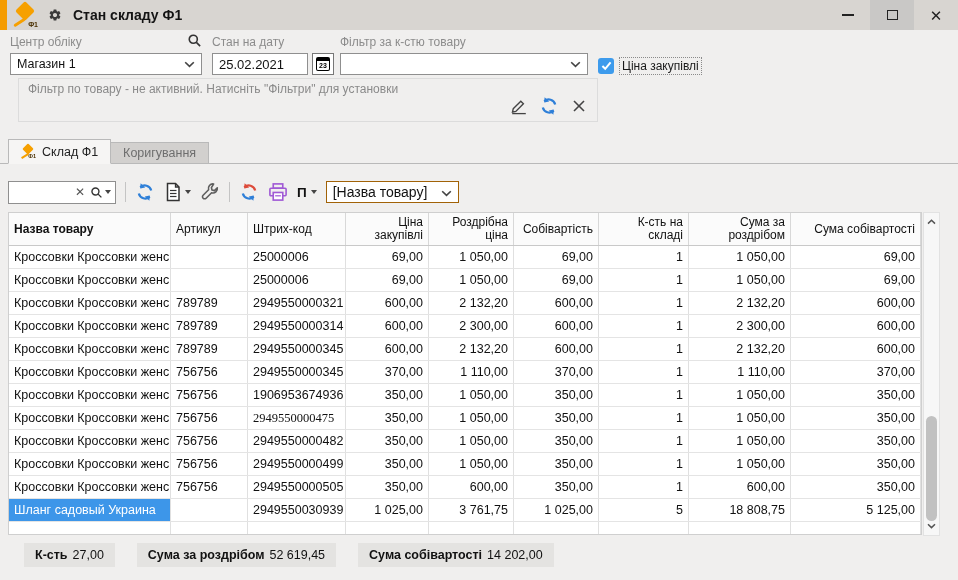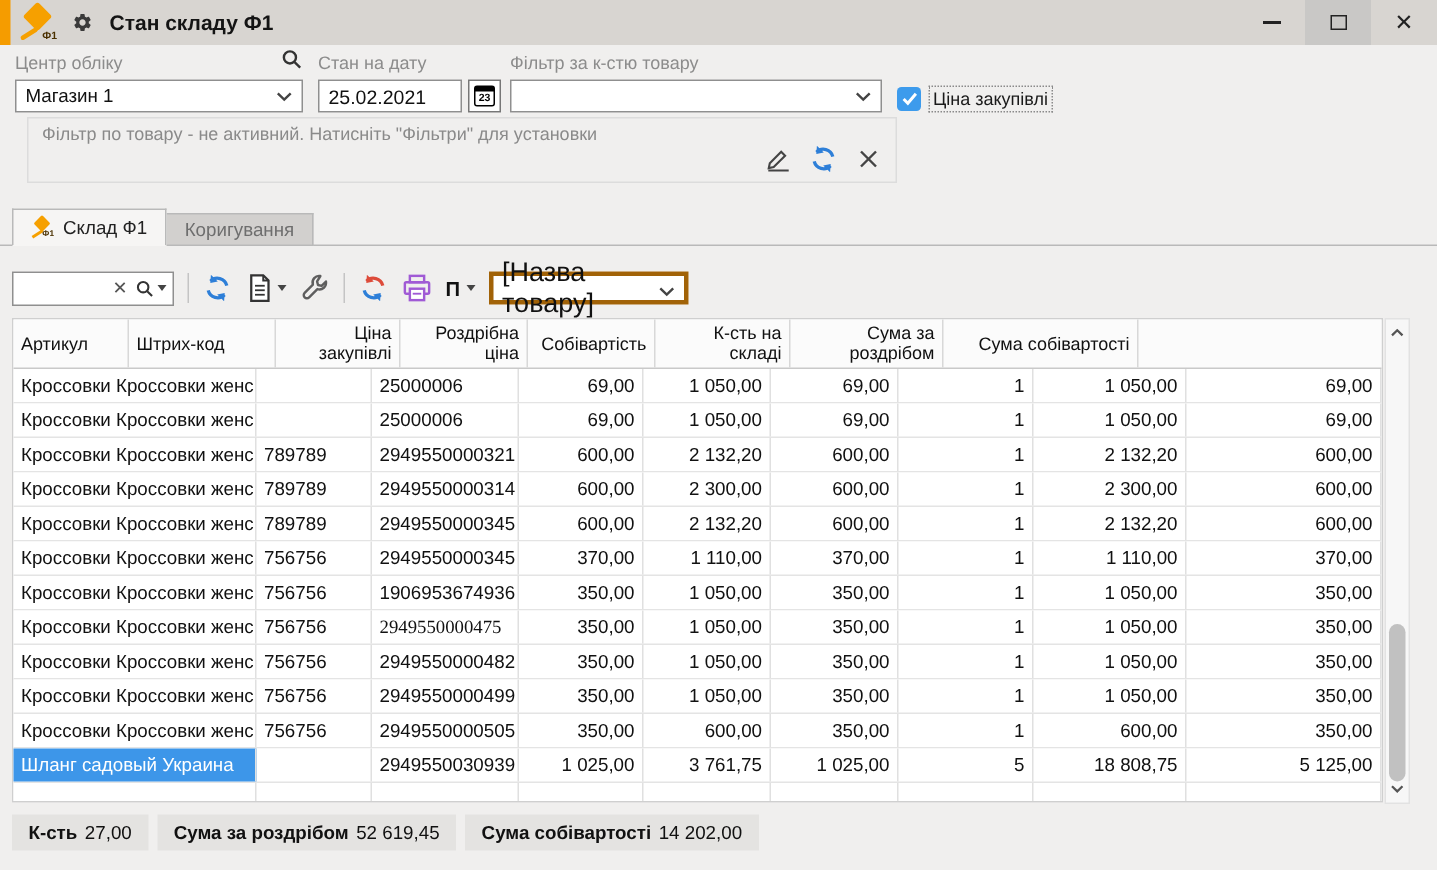--- a/index.html
+++ b/index.html
@@ -60,21 +60,21 @@
   .minidiamond .t { position:absolute; right:0; bottom:0; font-size:5.5px; font-weight:bold; color:#4a3000; }
 
   
   .toolbar { position:absolute; top:178px; left:8px; height:28px; display:flex; align-items:center; gap:9px; }
   .searchbox { width:108px; height:23px; border:1px solid #8f8f8f; background:#fff; display:flex; align-items:center; padding:0 4px; }
   .searchbox .sval { flex:1; font-size:12.5px; color:#111; }
   .sb-x { font-size:12px; color:#555; margin-right:5px; }
   .tsep { width:1px; height:20px; background:#c4c4c4; }
   .ddarrow { width:0; height:0; border-left:3.5px solid transparent; border-right:3.5px solid transparent; border-top:4px solid #444; }
   .p-label { font-size:13.5px; font-weight:bold; color:#111; }
-  .sortbox { width:133px; height:22px; border:3px solid #a16207; background:#fff; display:flex; align-items:center; padding:0 6px; font-size:18px; color:#111; }
+  .sortbox { width:133px; height:22px; border:1px solid #a16207; background:#fff; display:flex; align-items:center; padding:0 6px; font-size:14px; color:#111; }
   .sortbox .chev { margin-left:auto; }
 
   
   .grid { position:absolute; top:212px; left:8px; width:914px; border:1px solid #cfcfcf; background:#fff; }
   .thead { display:flex; height:33px; background:#fbfbfb; border-bottom:1px solid #c9c9c9; }
   .th { border-right:1px solid #d8d8d8; display:flex; align-items:center; padding:0 5px; font-size:12px; line-height:13px; color:#111; }
   .th.right { justify-content:flex-end; text-align:right; }
   .th.bold { font-weight:bold; }
   .tr { display:flex; height:23px; border-bottom:1px solid #e4e4e4; background:#fff; }
   .tr.filler { height:12px; border-bottom:none; }
@@ -82,21 +82,21 @@
   .td.right { justify-content:flex-end; }
   .td.sel-cell { background:#3d96e9; color:#fff; }
 
   
   .vscroll { position:absolute; top:212px; left:923px; width:17px; height:324px; background:#f7f7f7; border:1px solid #e2e2e2; }
   .vs-up, .vs-down { position:absolute; left:0; width:100%; height:14px; display:flex; align-items:center; justify-content:center; }
   .vs-up { top:2px; } .vs-down { bottom:2px; }
   .vs-thumb { position:absolute; left:2px; width:11px; top:203px; height:105px; background:#c1c1c1; border-radius:6px; }
 
   
-  .status { position:absolute; top:543px; left:8px; display:flex; gap:6px;justify-content:space-between; }
+  .status { position:absolute; top:543px; left:24px; display:flex; gap:22px;justify-content:space-between; }
   .badge { background:#e4e3e1; height:24px; display:flex; align-items:center; gap:5px; padding:0 11px; font-size:12.5px; color:#111; }
   .badge b { font-weight:bold; }
 </style>
 </head>
 <body>
 
 <div class="window">
 
   <div class="titlebar">
     <div class="tb-stripe"></div>
@@ -283,20 +283,21 @@
       <span class="chev">
         <svg width="11" height="7" viewBox="0 0 11 7">
             <polyline points="1.2,1.2 5.5,5.4 9.8,1.2" fill="none" stroke="#444" stroke-width="1.6"></polyline>
           </svg>
       </span>
     </div>
   </div>
 
   <div class="grid">
     <div class="thead">
+        <div class="th left bold" style="width: 162px;">Назва товару</div>
         <div class="th left" style="width: 77px;">Артикул</div>
         <div class="th left" style="width: 98px;">Штрих-код</div>
         <div class="th right" style="width: 83px;">Ціна закупівлі</div>
         <div class="th right" style="width: 85px;">Роздрібна ціна</div>
         <div class="th right" style="width: 85px;">Собівартість</div>
         <div class="th right" style="width: 90px;">К-сть на складі</div>
         <div class="th right" style="width: 102px;">Сума за роздрібом</div>
         <div class="th right" style="width: 130px;">Сума собівартості</div>
       </div>
     <div>

